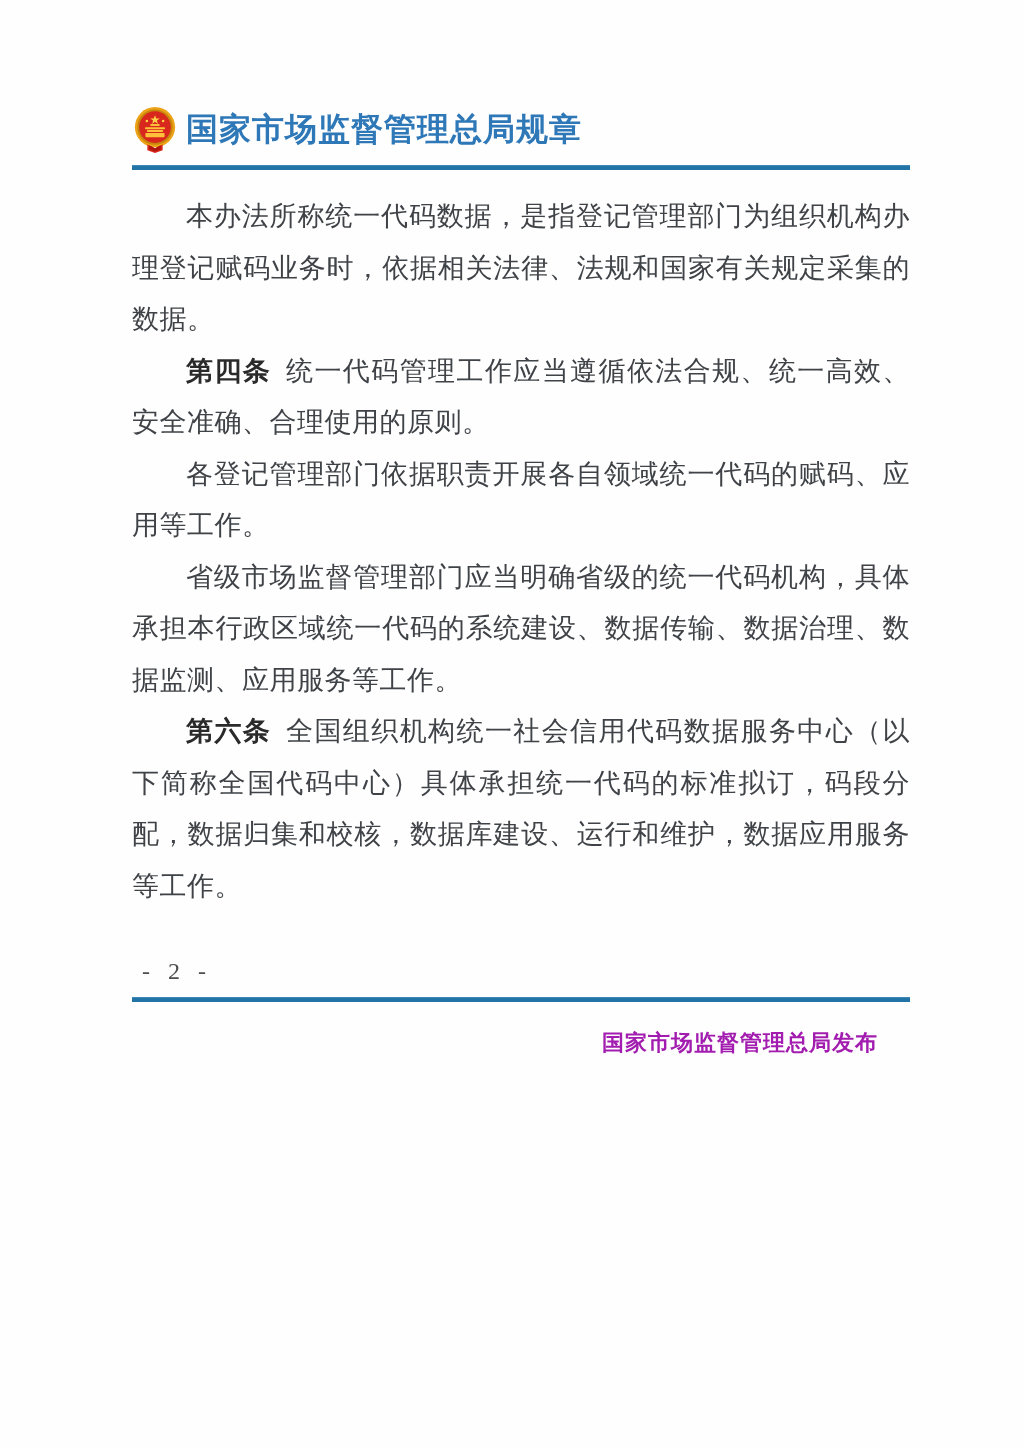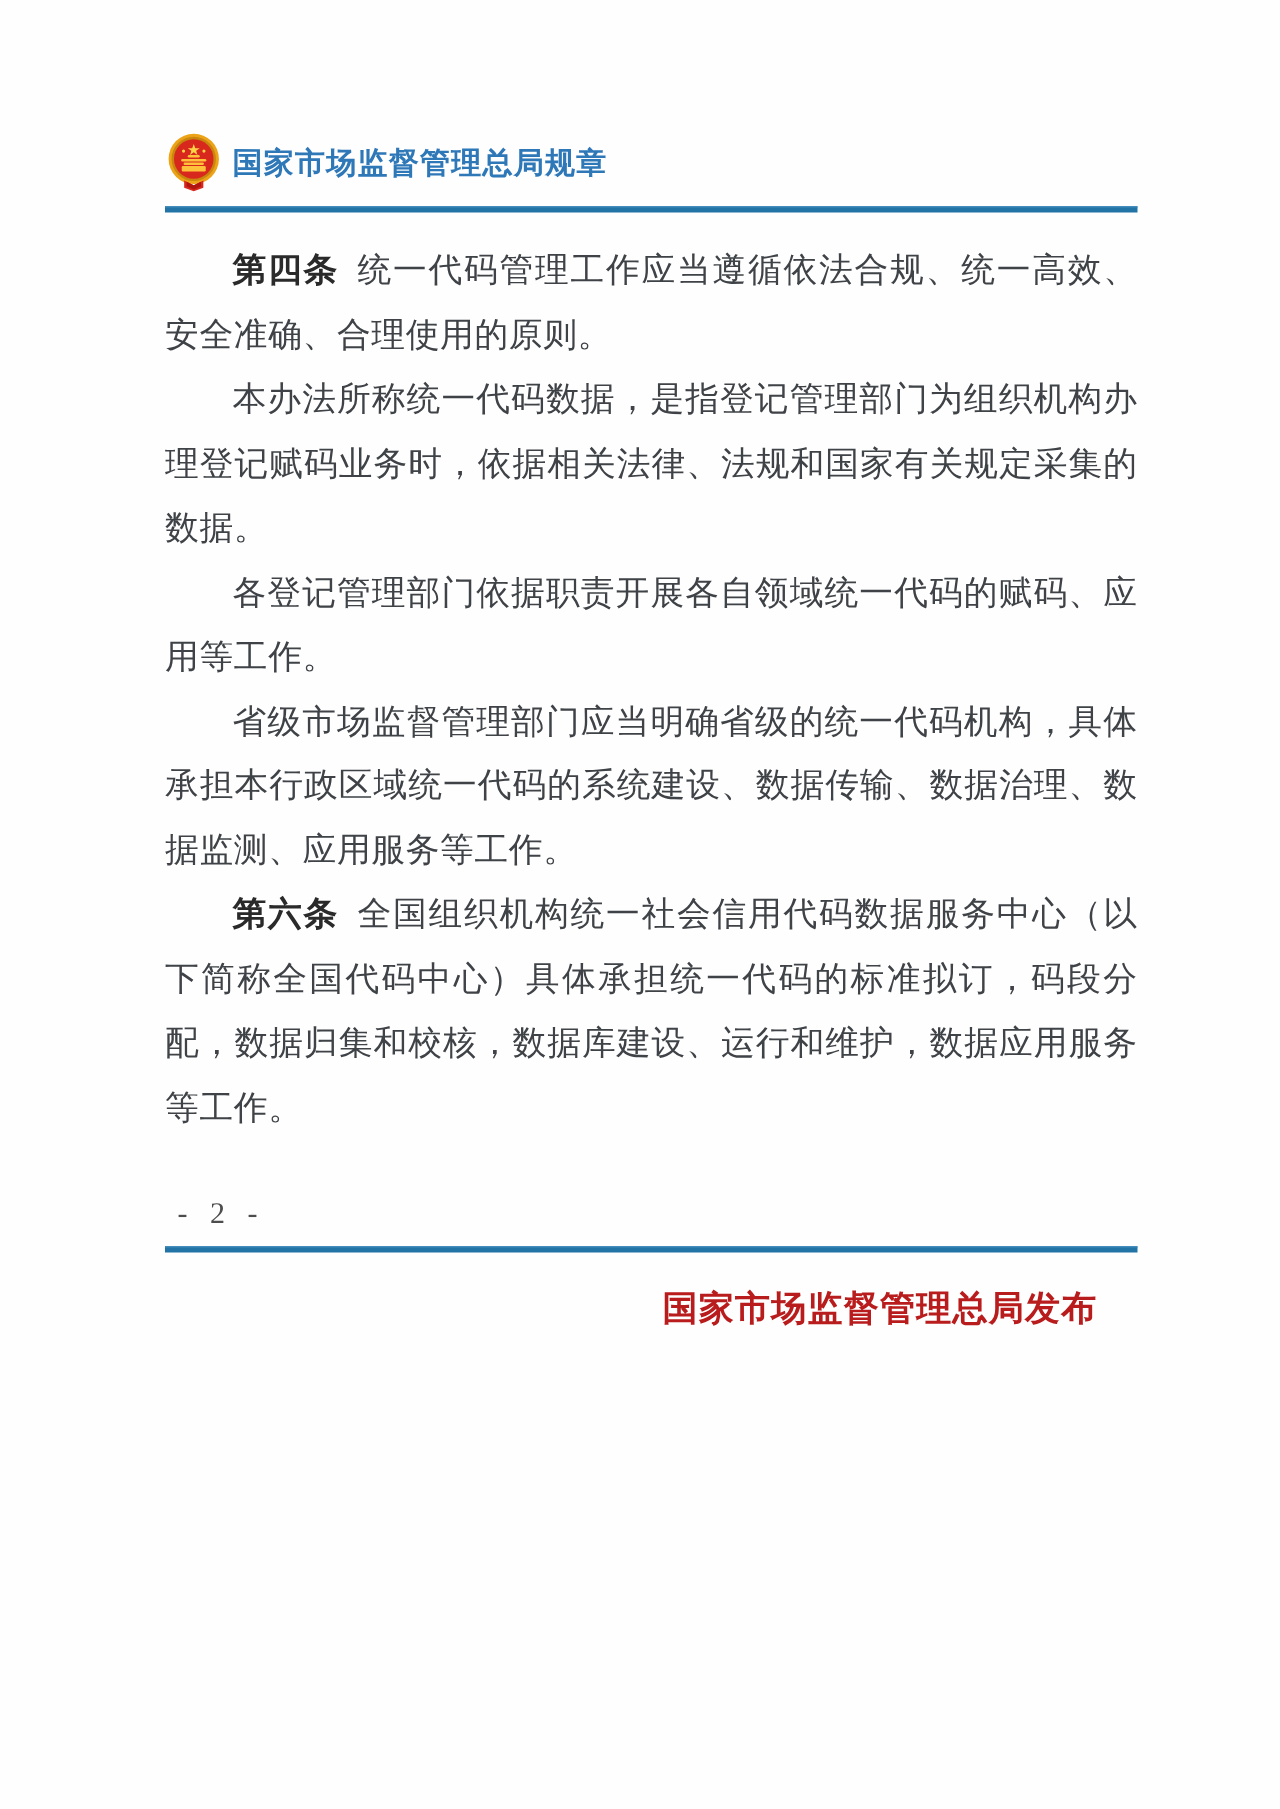--- a/index.html
+++ b/index.html
@@ -27,21 +27,21 @@
     align-items: center;
     gap: 8px;
   }
   .emblem {
     width: 46px; height: 48px;
     flex: 0 0 auto;
   }
   .doc-header .title {
     font-family: "Liberation Sans", "DejaVu Sans", sans-serif;
     font-weight: bold;
-    font-size: 24px;
+    font-size: 32px;
     color: #2e78b8;
     letter-spacing: 1px;
   }
   .rule {
     height: 5px;
     background: #2273a6;
     border-top: 1px solid #3e89b8;
     margin-top: 11px;
   }
   
@@ -73,22 +73,22 @@
   }
   .footer-rule {
     margin-top: 12px;
   }
   .publisher {
     margin-top: 26px;
     text-align: right;
     padding-right: 32px;
     font-family: "Liberation Sans", "DejaVu Sans", sans-serif;
     font-weight: bold;
-    font-size: 28px;
-    color: #b91c1c;
+    font-size: 22px;
+    color: #a21caf;
     letter-spacing: 1px;
   }
 </style>
 </head>
 <body>
 
 <div class="page">
   <div class="content">
 
     <div class="doc-header">
@@ -110,24 +110,24 @@
 
         <path d="M16 40 L24 44 L32 40 L32 46 L24 49 L16 46 Z" fill="#d8271c"></path>
         <path d="M18 41 L24 44 L30 41 L30 45 L24 47.5 L18 45 Z" fill="#b01510"></path>
       </svg>
       <span class="title">国家市场监督管理总局规章</span>
     </div>
     <div class="rule"></div>
 
     <div class="doc-body">
       <p>
-        <b class="lead">第四条</b><span>统一代码管理工作应当遵循依法合规、统一高效、安全准确、合理使用的原则。</span>
+        <span>本办法所称统一代码数据，是指登记管理部门为组织机构办理登记赋码业务时，依据相关法律、法规和国家有关规定采集的数据。</span>
       </p>
       <p>
-        <span>本办法所称统一代码数据，是指登记管理部门为组织机构办理登记赋码业务时，依据相关法律、法规和国家有关规定采集的数据。</span>
+        <b class="lead">第四条</b><span>统一代码管理工作应当遵循依法合规、统一高效、安全准确、合理使用的原则。</span>
       </p>
       <p>
         <span>各登记管理部门依据职责开展各自领域统一代码的赋码、应用等工作。</span>
       </p>
       <p>
         <span>省级市场监督管理部门应当明确省级的统一代码机构，具体承担本行政区域统一代码的系统建设、数据传输、数据治理、数据监测、应用服务等工作。</span>
       </p>
       <p>
         <b class="lead">第六条</b><span>全国组织机构统一社会信用代码数据服务中心（以下简称全国代码中心）具体承担统一代码的标准拟订，码段分配，数据归集和校核，数据库建设、运行和维护，数据应用服务等工作。</span>
       </p>

